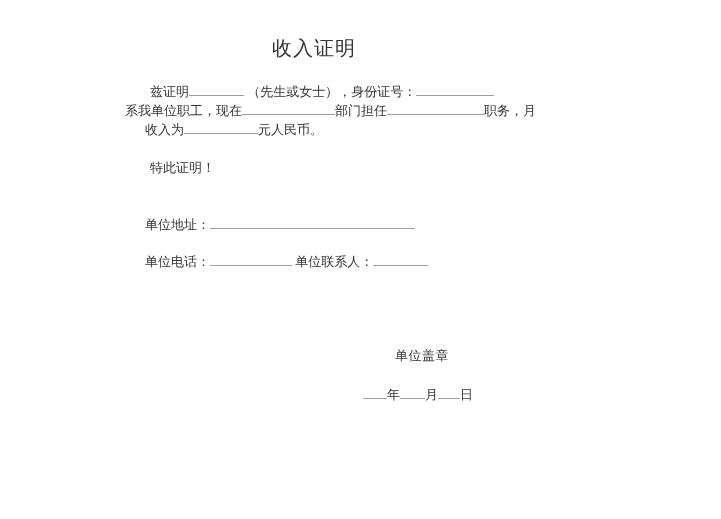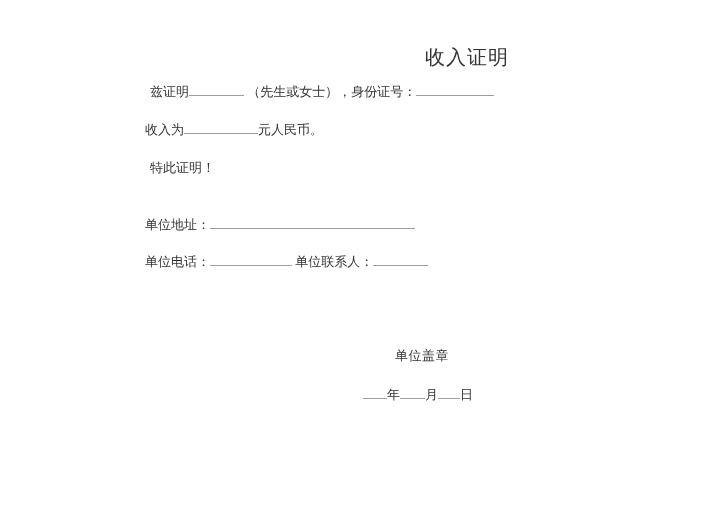--- a/index.html
+++ b/index.html
@@ -17,22 +17,22 @@
   }
   .page{
     position:relative;
     width:721px;height:519px;
     background:var(--bg);
     overflow:hidden;
   }
   .title{
     position:absolute;
     top:32px;left:125px;width:372px;
-    margin:12px;
-    text-align:right;
+    margin:3px;
+    text-align:center;
     font-size:20px;
     font-weight:400;
     letter-spacing:1px;
     color:var(--text-color);
   }
   .line{
     position:absolute;
     font-size:13px;
     line-height:14px;
     white-space:pre;
@@ -56,20 +56,21 @@
 </style>
 </head>
 <body>
 
 <div class="page">
 
   <h1 class="title">收入证明</h1>
 
   <div class="line l1"><span class="seg-text">兹证明</span><span class="seg-blank" style="width: 55px;"></span><span class="seg-text"> （先生或女士），身份证号：</span><span class="seg-blank" style="width: 78px;"></span></div>
 
+  <div class="line l2"><span class="seg-text">系我单位职工，现在</span><span class="seg-blank" style="width: 93px;"></span><span class="seg-text">部门担任</span><span class="seg-blank" style="width: 97px;"></span><span class="seg-text">职务，月</span></div>
 
   <div class="line l3"><span class="seg-text">收入为</span><span class="seg-blank" style="width: 74px;"></span><span class="seg-text">元人民币。</span></div>
 
   <div class="line decl">特此证明！</div>
 
   <div class="line phone"><span class="seg-text">单位电话：</span><span class="seg-blank" style="width: 82px;"></span><span class="seg-text"> 单位联系人：</span><span class="seg-blank" style="width: 55px;"></span></div>
 
   <div class="line addr"><span class="seg-text">单位地址：</span><span class="seg-blank" style="width: 205px;"></span></div>
 
   <div class="line seal">单位盖章</div>

